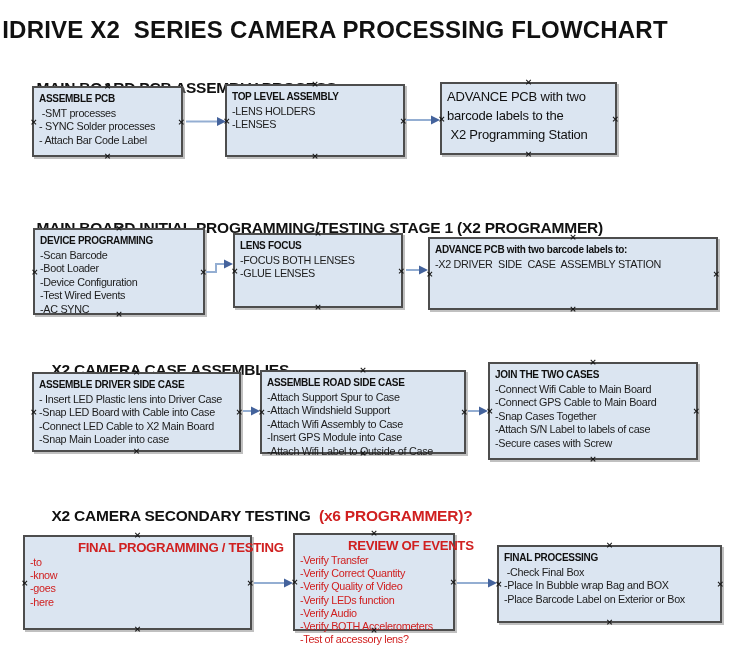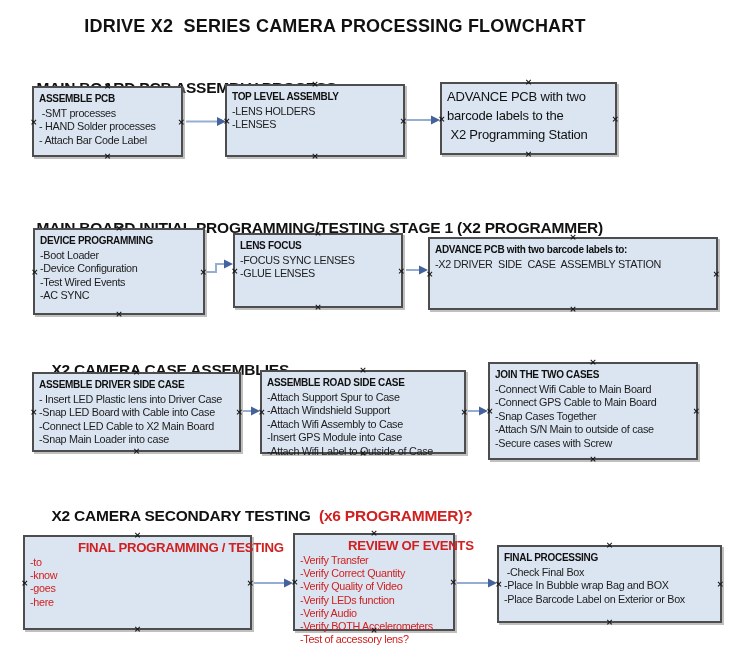--- a/index.html
+++ b/index.html
@@ -2,21 +2,21 @@
 <html style="--box_fill: #dbe5f1; --box_border: #4d4d4d; --connector_line: #94aed2; --connector_head: #44639c; --red_text: #d02020;"><head>
 <meta charset="utf-8">
 <style>
   html,body{margin:0;padding:0;background:#ffffff;}
   #canvas{
     position:relative;width:747px;height:662px;background:#ffffff;overflow:hidden;
     font-family:"Liberation Sans",sans-serif;
   }
   #page-title{
     position:absolute;top:16px;left:0;width:670px;text-align:center;
-    font-size:18px;font-weight:bold;color:#111;white-space:pre;letter-spacing:0.2px;
+    font-size:24px;font-weight:bold;color:#111;white-space:pre;letter-spacing:0.2px;
   }
   .section-heading{
     position:absolute;font-size:15.5px;font-weight:bold;color:#111;white-space:pre;letter-spacing:-0.2px;
   }
   .section-heading .red-part{color:var(--red_text);}
   .box{
     position:absolute;background:var(--box_fill);
     border:2px solid var(--box_border);
     box-shadow:2px 2px 0 rgba(130,130,130,0.5);
     box-sizing:border-box;padding:3px 0 0 5px;
@@ -51,21 +51,21 @@
 
   <div id="page-title">IDRIVE X2  SERIES CAMERA PROCESSING FLOWCHART</div>
 
   <div class="section-heading" style="left:20px;top:61px">
     <span>MAIN BOARD PCB ASSEMBLY PROCESS</span>
   </div>
 
   <div class="box" style="left:32px;top:86px;width:151px;height:71px">
     <div class="box-title">ASSEMBLE PCB</div>
     <div class="box-line"> -SMT processes</div>
-    <div class="box-line">- HAND Solder processes</div>
+    <div class="box-line">- SYNC Solder processes</div>
     <div class="box-line">- Attach Bar Code Label</div>
   <span class="handle handle-t">×</span>
       <span class="handle handle-b">×</span>
       <span class="handle handle-l">×</span>
       <span class="handle handle-r">×</span>
     </div>
 
   <div class="box" style="left:225px;top:84px;width:180px;height:73px">
     <div class="box-title">TOP LEVEL ASSEMBLY</div>
     <div class="box-line">-LENS HOLDERS</div>
@@ -85,33 +85,34 @@
       <span class="handle handle-l">×</span>
       <span class="handle handle-r">×</span>
     </div>
 
   <div class="section-heading" style="left:20px;top:201px">
     <span>MAIN BOARD INITIAL PROGRAMMING/TESTING STAGE 1 (X2 PROGRAMMER)</span>
   </div>
 
   <div class="box" style="left:33px;top:228px;width:172px;height:87px">
     <div class="box-title">DEVICE PROGRAMMING</div>
+    <div class="box-line">-Scan Barcode</div>
     <div class="box-line">-Boot Loader</div>
     <div class="box-line">-Device Configuration</div>
     <div class="box-line">-Test Wired Events</div>
     <div class="box-line">-AC SYNC</div>
   <span class="handle handle-t">×</span>
       <span class="handle handle-b">×</span>
       <span class="handle handle-l">×</span>
       <span class="handle handle-r">×</span>
     </div>
 
   <div class="box" style="left:233px;top:233px;width:170px;height:75px">
     <div class="box-title">LENS FOCUS</div>
-    <div class="box-line">-FOCUS SYNC LENSES</div>
+    <div class="box-line">-FOCUS BOTH LENSES</div>
     <div class="box-line">-GLUE LENSES</div>
   <span class="handle handle-t">×</span>
       <span class="handle handle-b">×</span>
       <span class="handle handle-l">×</span>
       <span class="handle handle-r">×</span>
     </div>
 
   <div class="box" style="left:428px;top:237px;width:290px;height:73px">
     <div class="box-title">ADVANCE PCB with two barcode labels to:</div>
     <div class="box-line">-X2 DRIVER  SIDE  CASE  ASSEMBLY STATION</div>
@@ -148,21 +149,21 @@
       <span class="handle handle-b">×</span>
       <span class="handle handle-l">×</span>
       <span class="handle handle-r">×</span>
     </div>
 
   <div class="box" style="left:488px;top:362px;width:210px;height:98px">
     <div class="box-title">JOIN THE TWO CASES</div>
     <div class="box-line">-Connect Wifi Cable to Main Board</div>
     <div class="box-line">-Connect GPS Cable to Main Board</div>
     <div class="box-line">-Snap Cases Together</div>
-    <div class="box-line">-Attach S/N Main to outside of case</div>
+    <div class="box-line">-Attach S/N Label to labels of case</div>
     <div class="box-line">-Secure cases with Screw</div>
   <span class="handle handle-t">×</span>
       <span class="handle handle-b">×</span>
       <span class="handle handle-l">×</span>
       <span class="handle handle-r">×</span>
     </div>
 
   <div class="section-heading" style="left:35px;top:489px">
     <span>X2 CAMERA SECONDARY TESTING  </span><span class="red-part">(x6 PROGRAMMER)?</span>
   </div>

